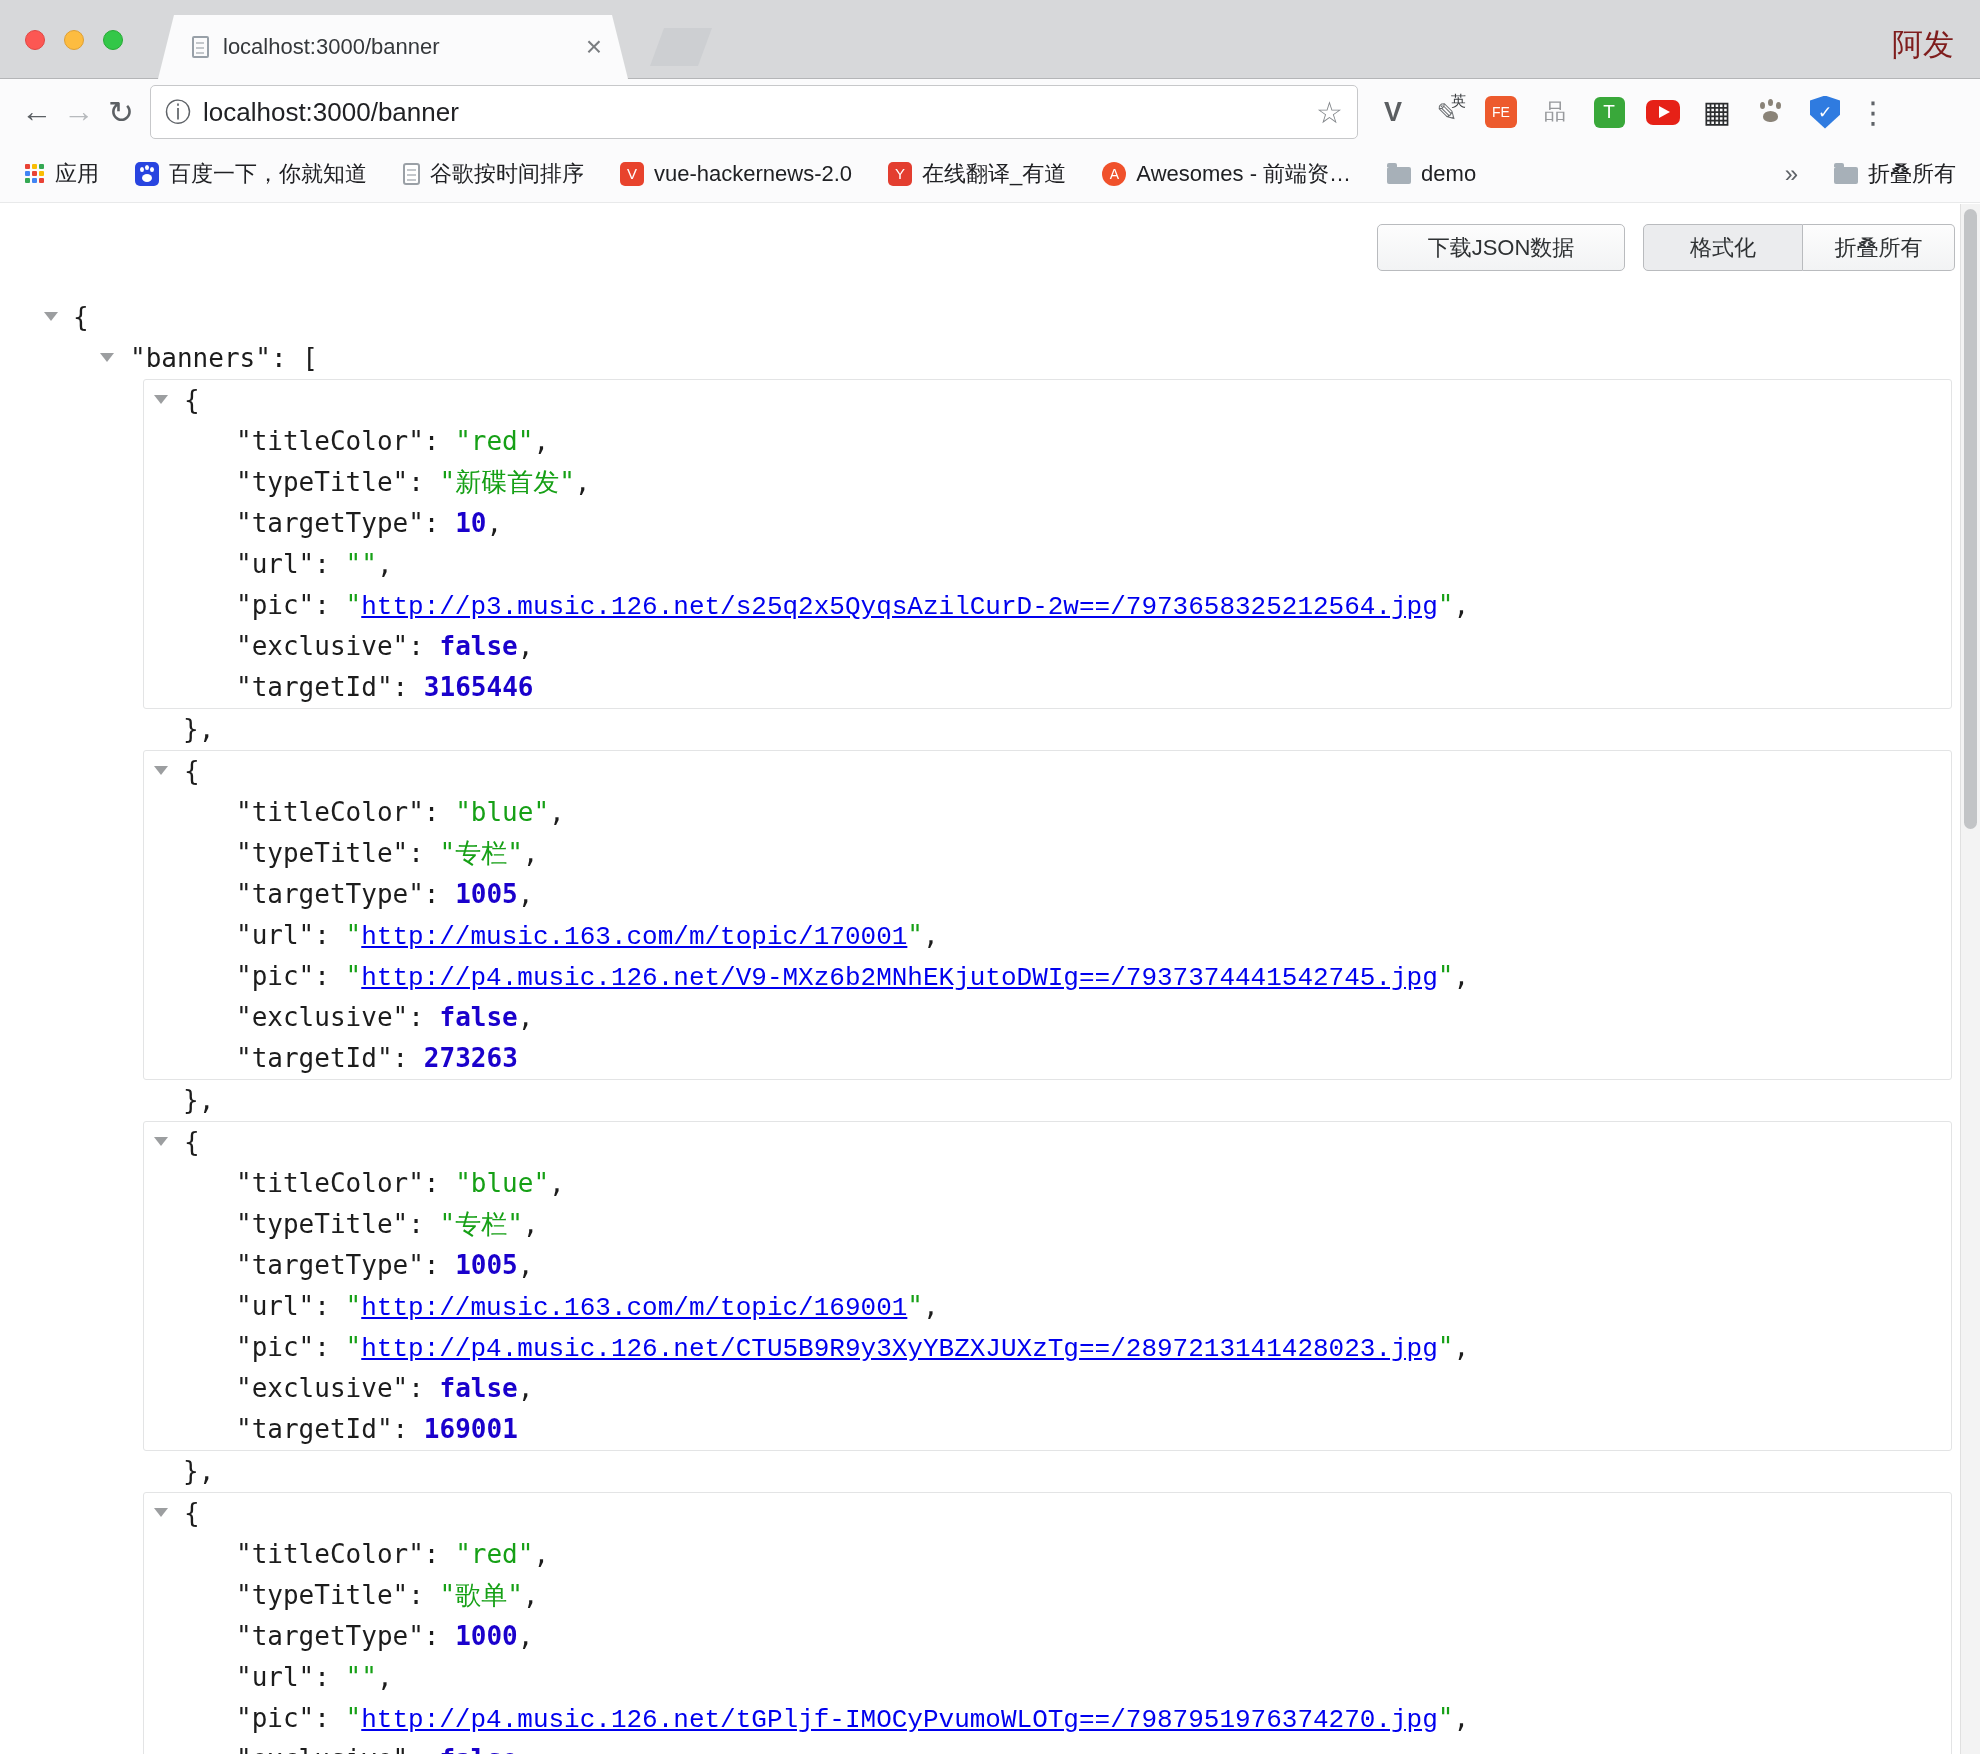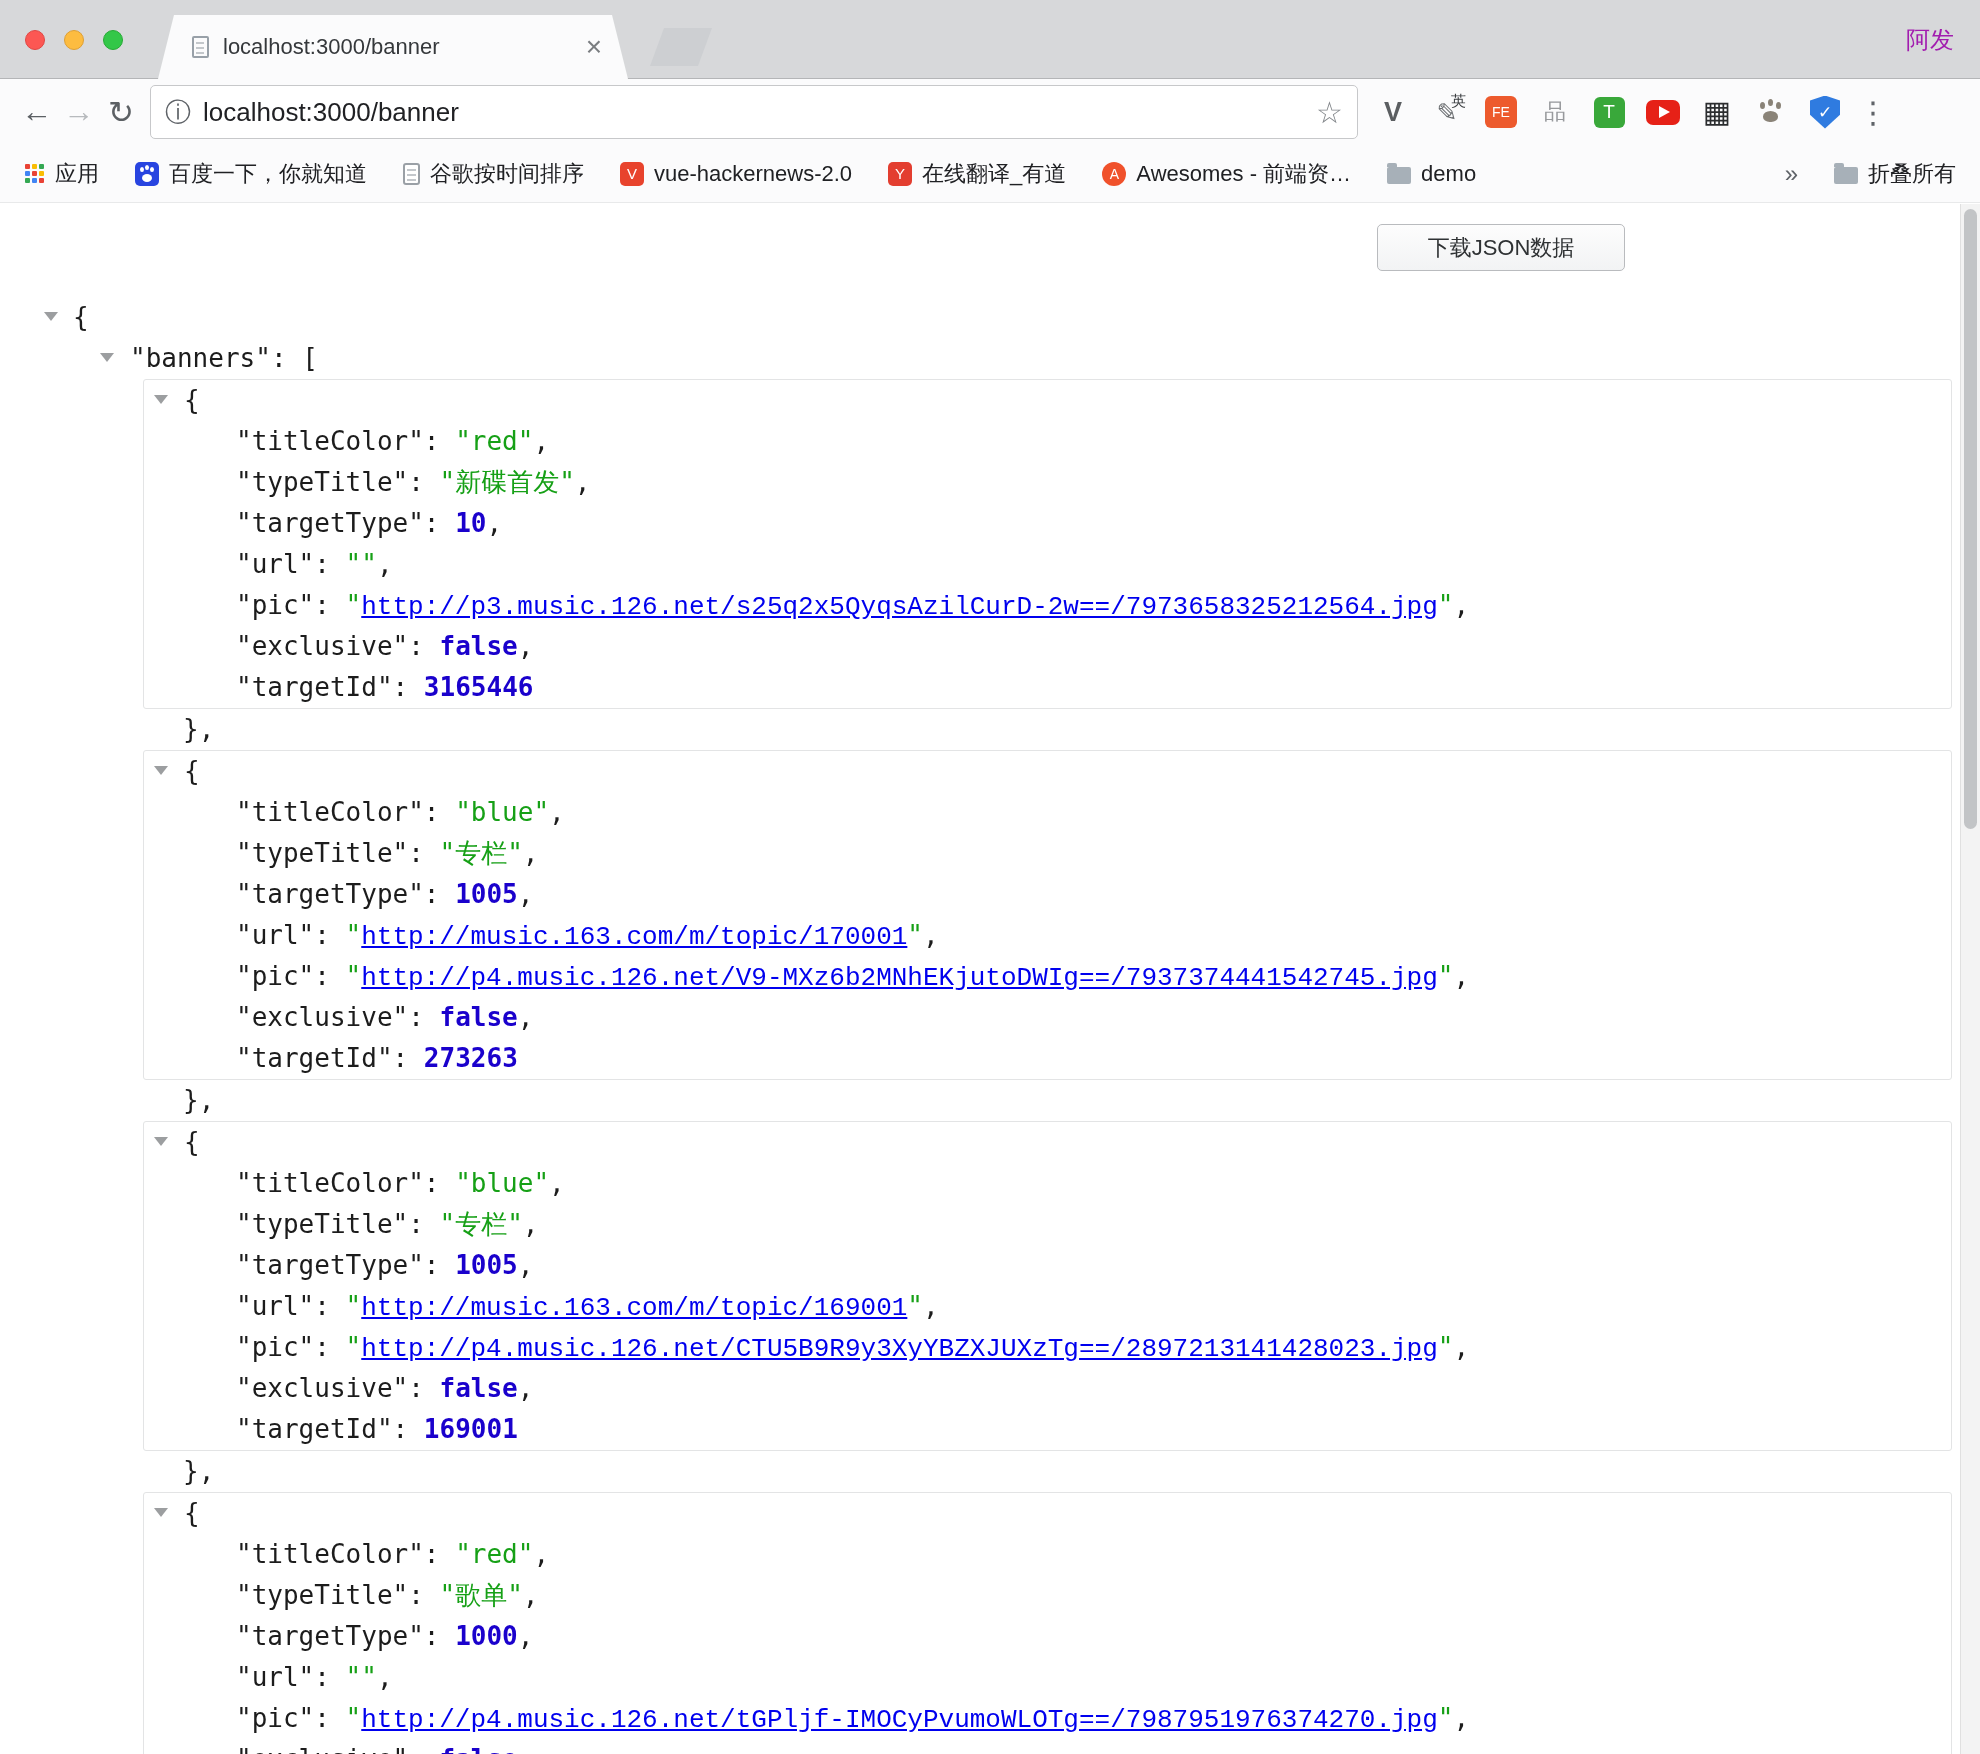--- a/index.html
+++ b/index.html
@@ -16,21 +16,21 @@
   .tl-green { left:103px; background:#33c748; border:1px solid #27aa35; }
   .tab { position:absolute; left:158px; bottom:0; width:470px; height:64px; background:#fbfbfc; z-index:3;
          clip-path:polygon(0 100%, 16px 0, 454px 0, 470px 100%);
          display:flex; align-items:center; padding:0 26px 0 34px; }
   .doc-ico { width:17px; height:22px; border:2px solid #98a0a8; border-radius:2px; position:relative; background:#fbfbfc; flex:none; }
   .doc-ico::before { content:""; position:absolute; left:2px; top:4px; width:8px; height:2px; background:#c3c7cb; box-shadow:0 5px 0 #c3c7cb, 0 10px 0 #c3c7cb; }
   .tab-title { font-size:22px; color:#35383b; margin-left:14px; flex:1; white-space:nowrap; }
   .tab-close { font-size:28px; color:#7a7d80; line-height:1; }
   .newtab { position:absolute; left:650px; bottom:13px; width:62px; height:38px; background:#cdcfd2;
             clip-path:polygon(14px 0, 100% 0, calc(100% - 14px) 100%, 0 100%); }
-  .profile { position:absolute; top:24px; right:26px; font-size:24px; color:#a21caf; }
+  .profile { position:absolute; top:24px; right:26px; font-size:31px; color:#7f1d1d; }
 
   
   .navbar { position:absolute; top:79px; left:0; right:0; height:66px; background:#fbfbfc;
             display:flex; align-items:center; padding:0 12px 0 16px; }
   .nav-ico { width:42px; text-align:center; font-size:31px; color:#5c6064; flex:none; }
   .nav-ico.disabled { color:#b7babd; }
   .urlbar { width:1208px; height:54px; border:1px solid #c7c8ca; border-radius:5px; background:#fff;
             display:flex; align-items:center; margin:0 12px 0 8px; padding:0 14px; flex:none; }
   .info-ico { font-size:26px; color:#5f6368; margin-right:12px; }
   .url-text { font-size:26px; color:#202124; flex:1; white-space:nowrap; overflow:hidden; }
@@ -201,20 +201,24 @@
     <span class="bm-spacer"></span>
     <span class="ovf">»</span>
     <span class="bm">
         <span class="folder-ico"></span>
         <span>折叠所有</span>
       </span>
   </div>
 
   <div class="content">
     <div class="btn" id="btn-download">下载JSON数据</div>
+    <div class="seg">
+      <div class="btn-seg" id="btn-format">格式化</div>
+      <div class="btn-seg" id="btn-collapse">折叠所有</div>
+    </div>
     <div id="json-root">
         <div class="jline" style="padding-left: 73px;"><span class="tri" style="left: 44px;"></span><span class="pn">{</span></div>
         <div class="jline" style="padding-left: 130px;"><span class="tri" style="left: 100px;"></span><span class="pn">"banners": [</span></div>
         <div class="obj-box">
           <div class="jline" style="padding-left: 40px;"><span class="tri" style="left: 10px;"></span><span class="pn">{</span></div>
           <div class="jline" style="padding-left: 92px;"><span class="jkey">"titleColor"</span><span class="pn">: </span><span class="jstr">"red"</span><span class="pn">,</span></div>
           <div class="jline" style="padding-left: 92px;"><span class="jkey">"typeTitle"</span><span class="pn">: </span><span class="jstr">"新碟首发"</span><span class="pn">,</span></div>
           <div class="jline" style="padding-left: 92px;"><span class="jkey">"targetType"</span><span class="pn">: </span><span class="jnum">10</span><span class="pn">,</span></div>
           <div class="jline" style="padding-left: 92px;"><span class="jkey">"url"</span><span class="pn">: </span><span class="jstr">""</span><span class="pn">,</span></div>
           <div class="jline" style="padding-left: 92px;"><span class="jkey">"pic"</span><span class="pn">: </span><span class="jstr">"</span><a class="jlink" href="#">http://p3.music.126.net/s25q2x5QyqsAzilCurD-2w==/7973658325212564.jpg</a><span class="jstr">"</span><span class="pn">,</span></div>

